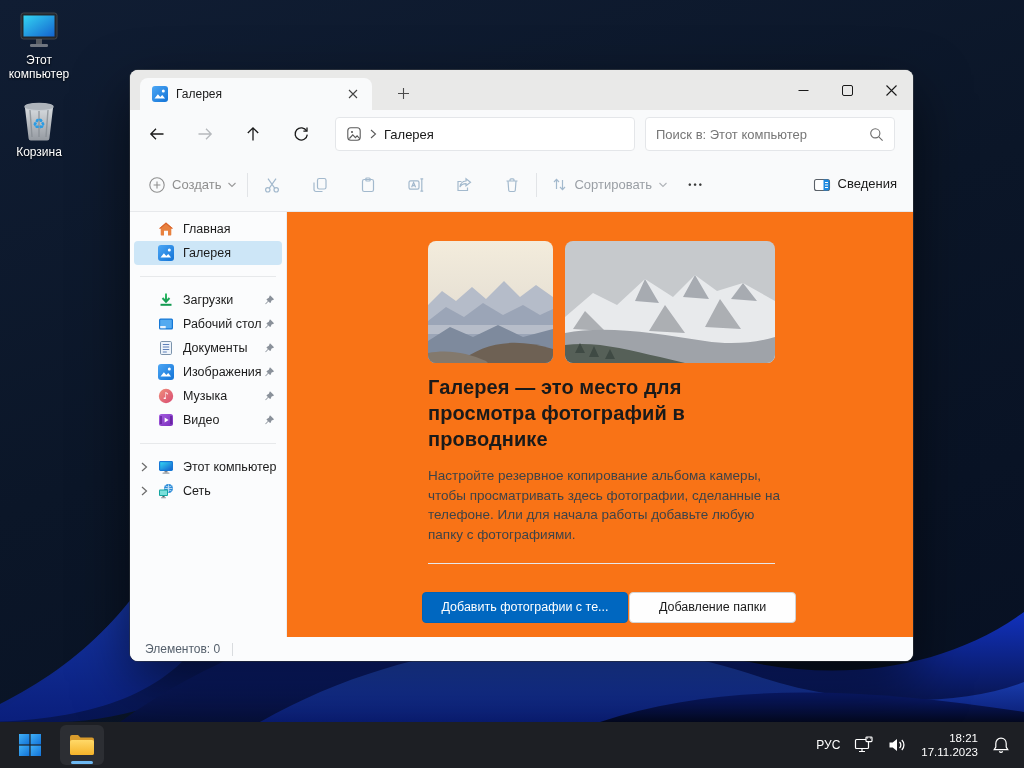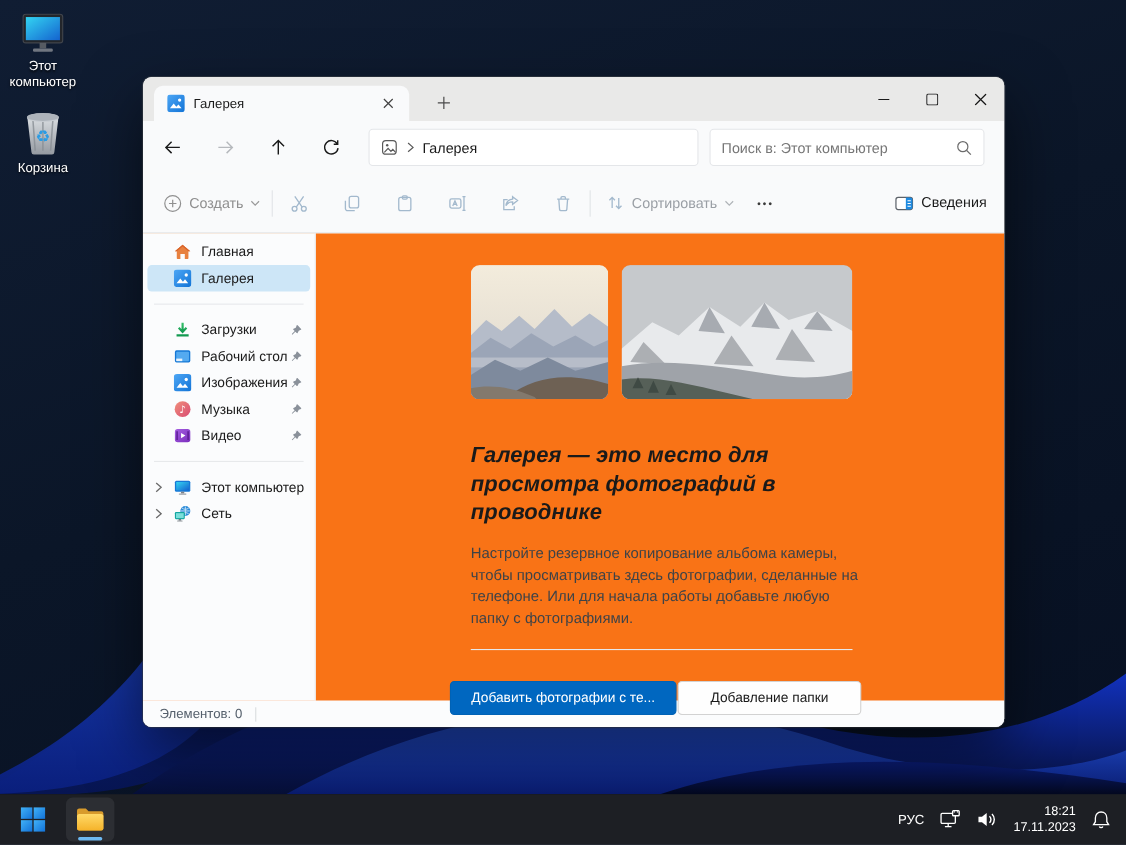--- a/index.html
+++ b/index.html
@@ -76,24 +76,24 @@
   .srow.selected { background:#cde6f7; }
   .srow .chev { position:absolute; left:5px; top:6px; }
   .srow .pin { position:absolute; right:7px; top:7px; }
   .sdivider { height:1px; background:#e7e9eb; margin:11px 10px; }
 
   
   .content { flex:1; position:relative; }
   .col { position:absolute; left:141px; top:29px; width:368px; }
   .thumbs { display:flex; gap:12px; }
   .thumb { border-radius:8px; overflow:hidden; flex:none; }
-  .g-head { margin-top:38px; font-size:20px; font-weight:700; color:#1a1a1a; line-height:1.3; letter-spacing:.1px; width:352px;font-style:italic; }
+  .g-head { margin-top:11px; font-size:20px; font-weight:700; color:#1a1a1a; line-height:1.3; letter-spacing:.1px; width:352px; }
   .g-desc { margin-top:14px; font-size:13.5px; color:#3f4347; line-height:1.46; width:352px; }
   .g-div { margin-top:18px; width:347px; height:1px; background:#e6e8ea; }
-  .btnrow { margin-top:28px; margin-left:-19px; display:flex; gap:1px; }
+  .btnrow { margin-top:28px; margin-left:-19px; display:flex; gap:1px;justify-content:flex-end; }
   .btn { height:31px; border-radius:4px; font-size:12.5px; display:flex; align-items:center; justify-content:center; font-family:inherit; }
   .btn-primary { width:206px; background:#0067c0; border:1px solid #0062b5; color:#fff; }
   .btn-secondary { width:167px; background:#fefefe; border:1px solid #d2d2d2; color:#1a1a1a; }
 
   
   .statusbar { height:24px; flex:none; background:#fbfcfd; display:flex; align-items:center; font-size:12px; color:#55606c; }
   .statusbar .stext { margin-left:15px; }
   .statusbar .sline { width:1px; height:13px; background:#d9dcdf; margin-left:12px; }
 
   
@@ -414,20 +414,34 @@
       </div>
       <div class="srow">
         <span class="sicon">
           <svg width="16" height="16" viewBox="0 0 16 16">
               <rect x="1" y="2.5" width="14" height="11" rx="1.5" fill="#1678d6"></rect>
               <rect x="2.2" y="3.7" width="11.6" height="8.6" rx=".8" fill="#54aaf0"></rect>
               <rect x="2.2" y="10" width="5.5" height="2.3" fill="#e8f2fc"></rect>
             </svg>
         </span>
         <span>Рабочий стол</span>
+        <span class="pin">
+          <svg width="11" height="11" viewBox="0 0 16 16">
+              <path d="M10.2 1.8 l4 4 c.35.35.25.95-.25 1.15 l-2.9 1.15 -1.5 3 c-.25.5-.85.6-1.2.25 L6.5 9.5 2.6 13.4 1.8 12.6 5.7 8.7 3.85 6.85 c-.35-.35-.25-.95.25-1.2 l3-1.5 1.15-2.9 c.2-.5.8-.6 1.15-.25z" fill="#8a919a"></path>
+            </svg>
+        </span>
+      </div>
+      <div class="srow">
+        <span class="sicon">
+          <svg width="16" height="16" viewBox="0 0 16 16">
+              <rect x="2.5" y="1.5" width="11" height="13" rx="1.2" fill="#eef4fb" stroke="#7b93ac" stroke-width="1"></rect>
+              <path d="M4.8 4.5 h6.4 M4.8 7 h6.4 M4.8 9.5 h6.4 M4.8 12 h4" stroke="#5c7fb8" stroke-width="1.1"></path>
+            </svg>
+        </span>
+        <span>Документы</span>
         <span class="pin">
           <svg width="11" height="11" viewBox="0 0 16 16">
               <path d="M10.2 1.8 l4 4 c.35.35.25.95-.25 1.15 l-2.9 1.15 -1.5 3 c-.25.5-.85.6-1.2.25 L6.5 9.5 2.6 13.4 1.8 12.6 5.7 8.7 3.85 6.85 c-.35-.35-.25-.95.25-1.2 l3-1.5 1.15-2.9 c.2-.5.8-.6 1.15-.25z" fill="#8a919a"></path>
             </svg>
         </span>
       </div>
       <div class="srow">
         <span class="sicon">
           <svg width="16" height="16" viewBox="0 0 16 16">
               <rect width="16" height="16" rx="3" fill="url(#gBlue)"></rect>

